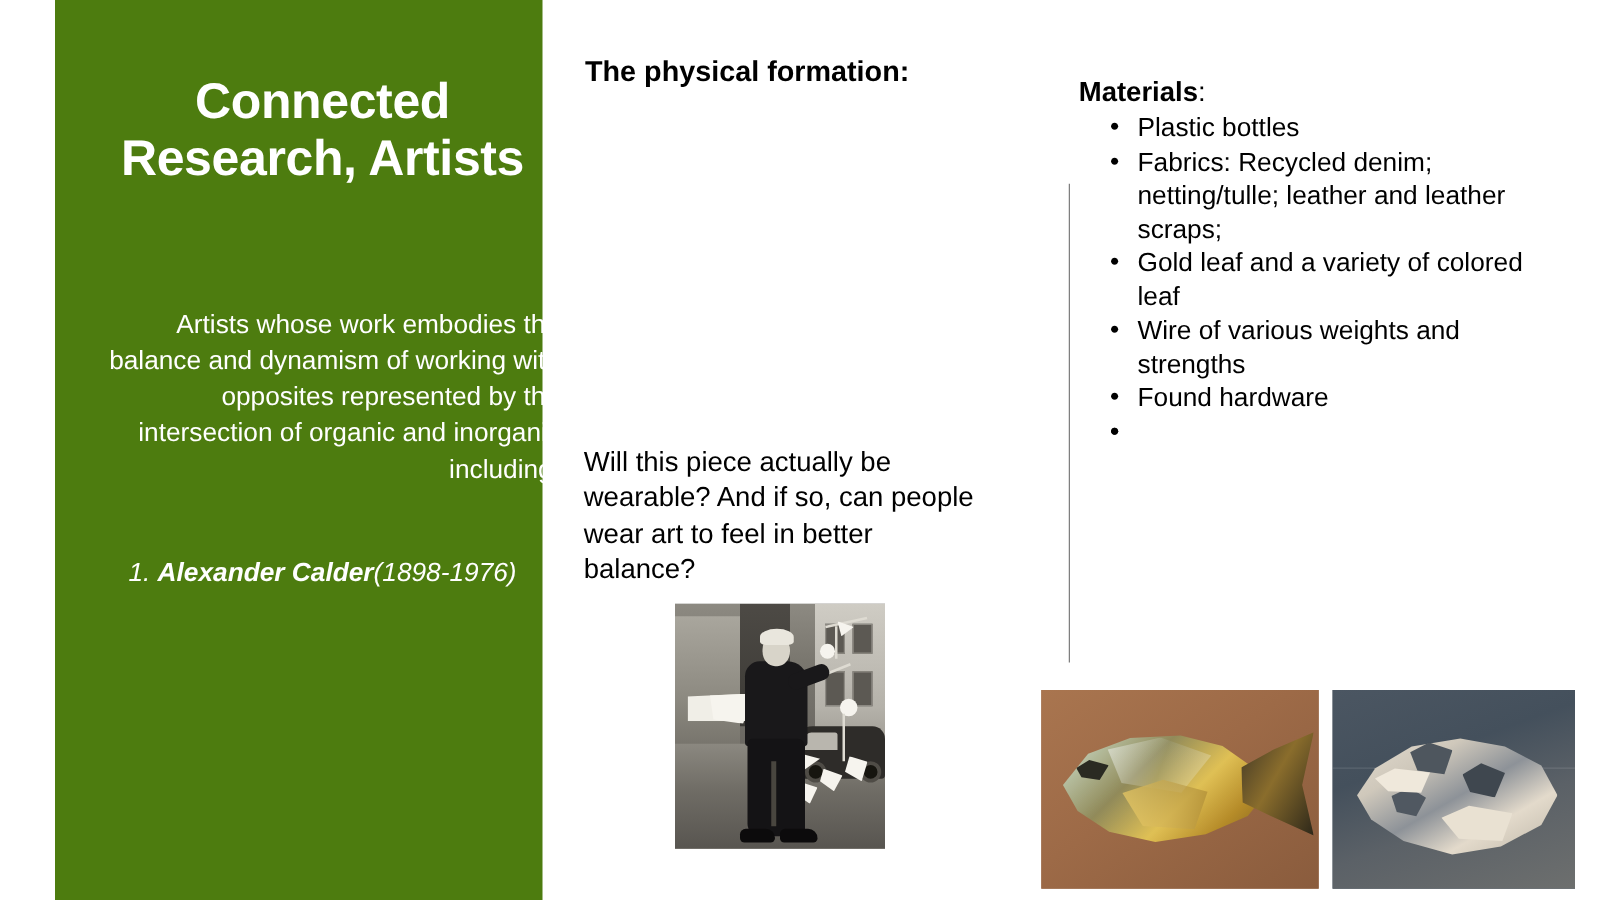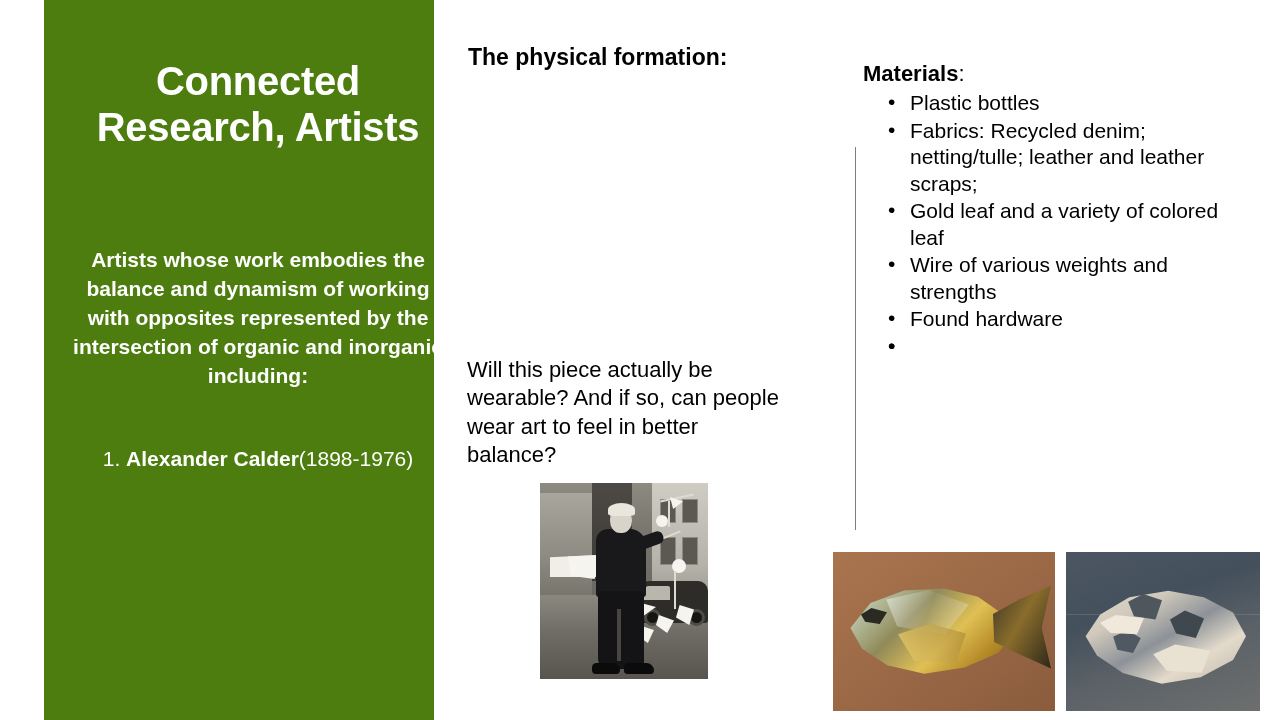--- a/index.html
+++ b/index.html
@@ -43,39 +43,40 @@
     font-size: 40px;
     line-height: 46px;
     font-weight: bold;
     letter-spacing: -0.3px;
   }
   .sidebar-body {
     position: absolute;
     left: 24px;
     top: 245px;
     width: 380px;
-    text-align: center;
+    text-align: right;
     font-size: 21px;
     line-height: 29px;
-    font-weight: bold;
+    font-weight: normal;
   }
   .artist-list {
     position: absolute;
     left: 24px;
     top: 445px;
     width: 380px;
     margin: 0;
     padding: 0;
     list-style: none;
   }
   .artist-list li {
     text-align: center;
     font-size: 21px;
     line-height: 28px;
     margin-bottom: 27px;
+    font-style: italic;
   }
   .artist-list li .num {
     font-weight: normal;
   }
   .artist-list li .nm {
     font-weight: bold;
   }
   .artist-list li .yr {
     font-weight: normal;
   }

